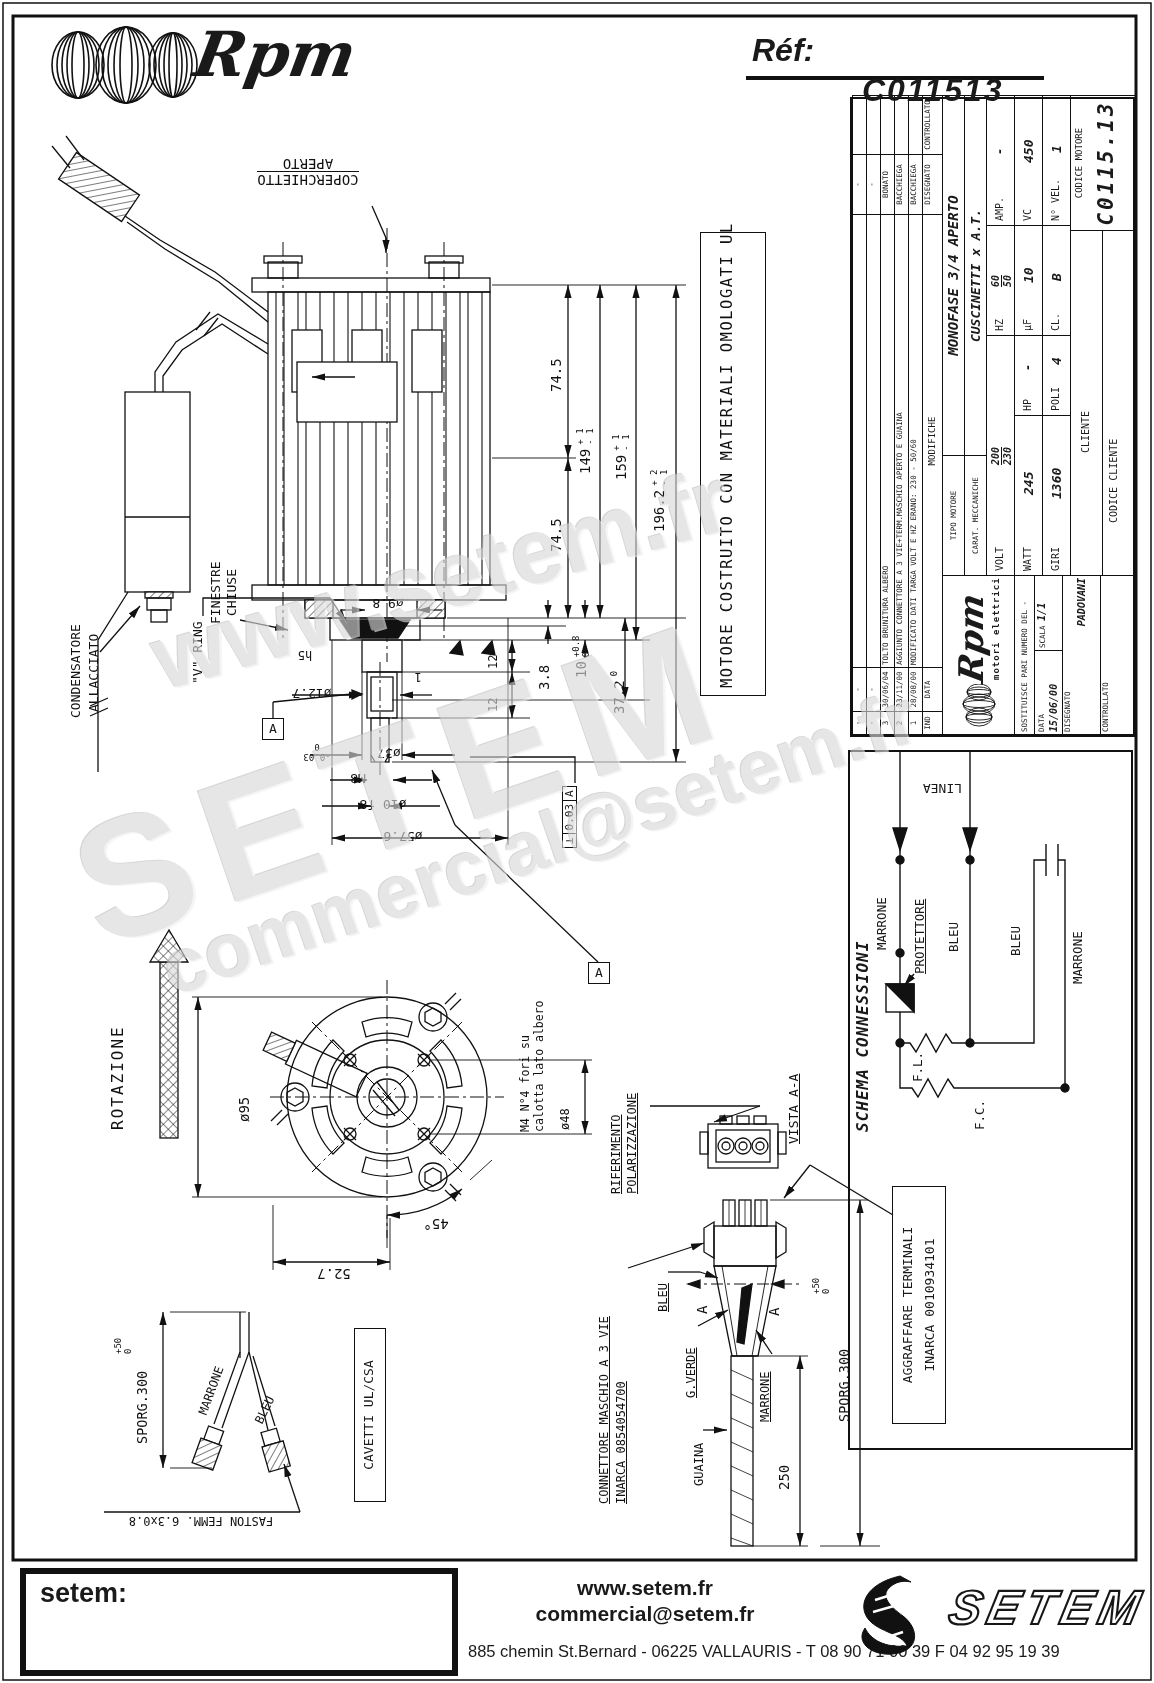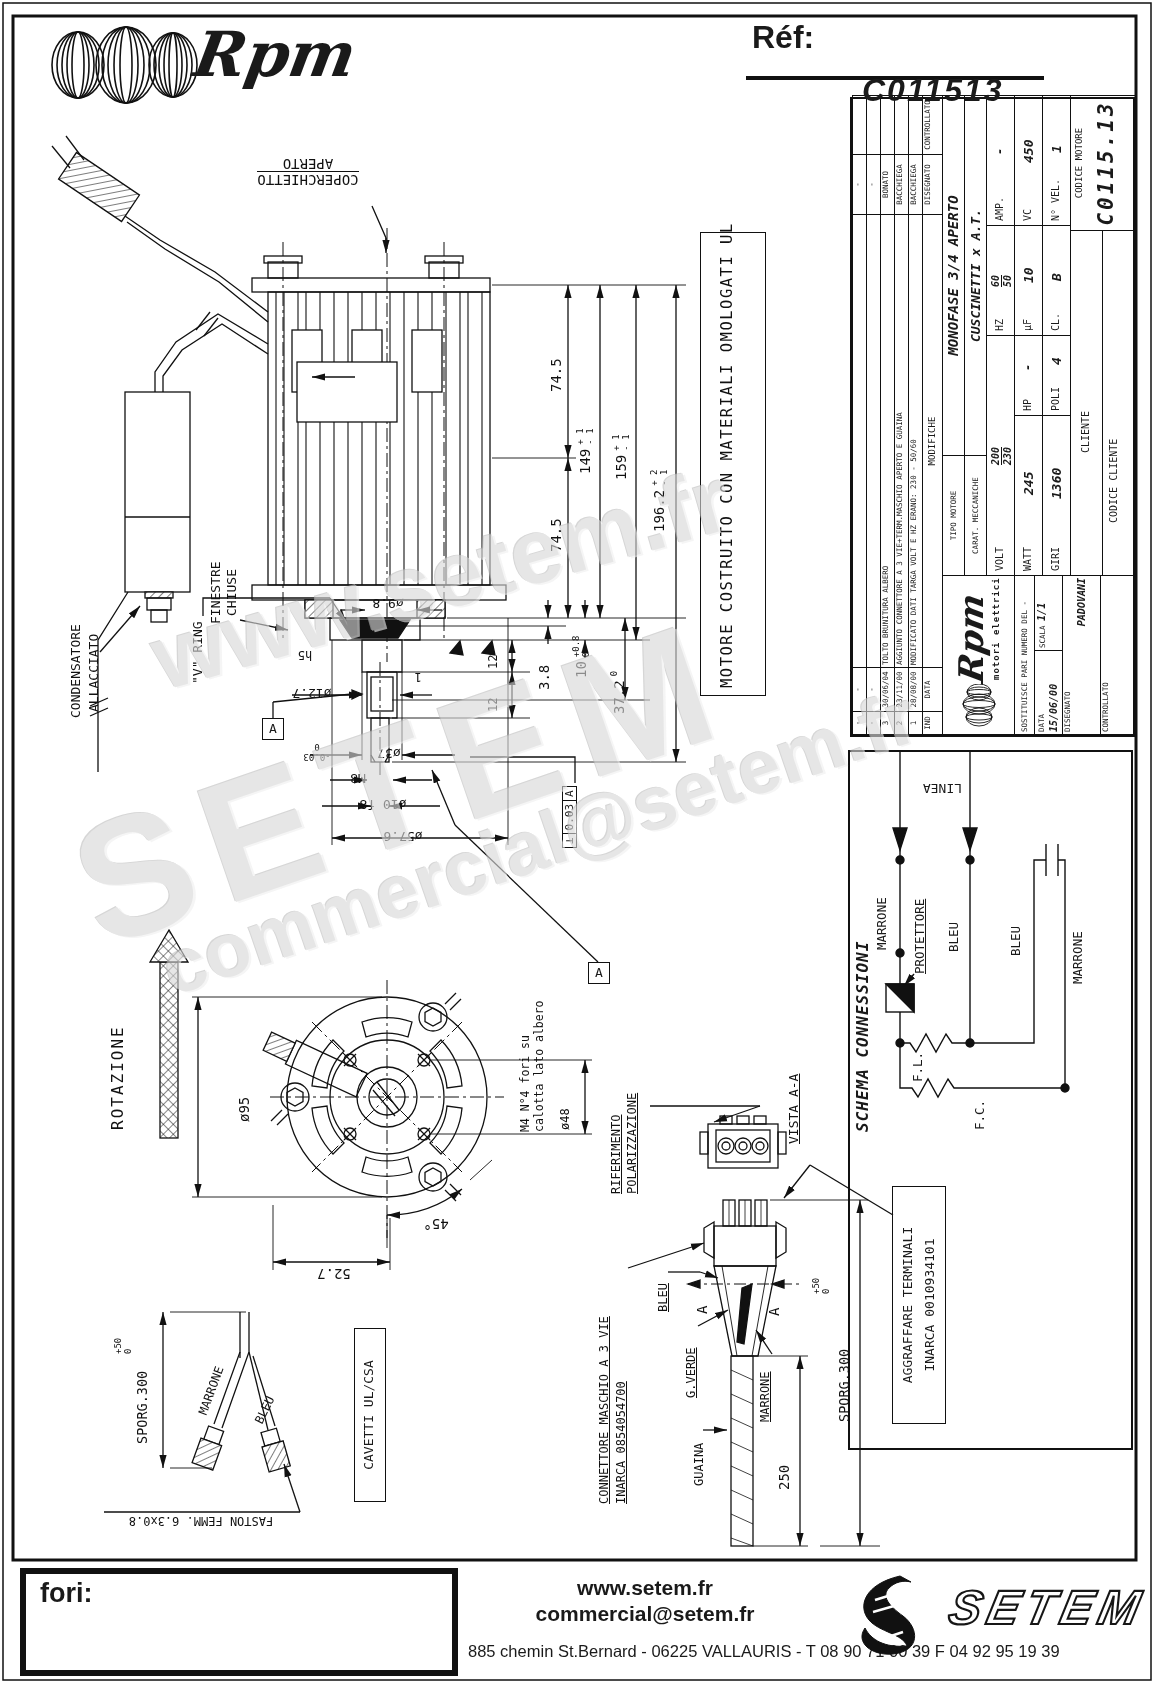--- a/index.html
+++ b/index.html
@@ -375,21 +375,21 @@
       <ellipse cx="88" cy="45" rx="12" ry="38"></ellipse>
       <ellipse cx="88" cy="45" rx="6" ry="38"></ellipse>
     <ellipse cx="135" cy="45" rx="24" ry="32"></ellipse>
       <ellipse cx="135" cy="45" rx="19" ry="32"></ellipse>
       <ellipse cx="135" cy="45" rx="14" ry="32"></ellipse>
       <ellipse cx="135" cy="45" rx="9" ry="32"></ellipse>
       <ellipse cx="135" cy="45" rx="4" ry="32"></ellipse>
   </g>
 </svg>
 <div class="abs z" style="left:195px;top:18px;font-family:'DejaVu Serif',serif;font-style:italic;font-weight:bold;font-size:62px;transform:skewX(-10deg);">Rpm</div>
-<div class="abs z" style="left:752px;top:19px;font-family:'Liberation Sans',sans-serif;font-weight:bold;font-size:32px;">Réf:</div>
+<div class="abs z" style="left:752px;top:32px;font-family:'Liberation Sans',sans-serif;font-style:italic;font-weight:bold;font-size:32px;">Réf:</div>
 <div class="abs z" style="left:862px;top:32px;font-family:'Liberation Sans',sans-serif;font-style:italic;font-weight:bold;font-size:32px;letter-spacing:2px;margin-top:40px;">C011513</div>
 <div class="abs" style="left:746px;top:76px;width:298px;height:4px;background:#111;"></div>
 
 <div class="lbl ud z" style="left:222px;top:156px;width:172px;">
   <span style="border-bottom:1.2px solid #111;">COPERCHIETTO</span><br>
   <span>APERTO</span>
 </div>
 <div class="lbl v z" style="left:68px;top:718px;font-size:13px;">CONDENSATORE</div>
 <div class="lbl v z" style="left:86px;top:712px;font-size:13px;">ALLACCIATO</div>
 <div class="lbl v z" style="left:208px;top:624px;font-size:13px;">FINESTRE</div>
@@ -646,21 +646,21 @@
     <div class="cl" style="font-size:9px;margin-top:3px;">CODICE MOTORE</div>
     <div class="cv" style="font-size:21px;letter-spacing:3px;margin-top:10px;">C0115.13</div>
   </div>
 </div>
 
 <div class="wm" style="left:140px;top:610px;font-size:92px;transform:rotate(-16deg);transform-origin:0 0;">www.setem.fr</div>
 <div class="wm" style="left:50px;top:800px;font-size:170px;letter-spacing:18px;transform:rotate(-19deg);transform-origin:0 0;">SETEM</div>
 <div class="wm" style="left:150px;top:930px;font-size:76px;transform:rotate(-19deg);transform-origin:0 0;">commercial@setem.fr</div>
 
 <div class="abs foot" style="left:20px;top:1568px;width:438px;height:108px;border:6px solid #111;box-sizing:border-box;">
-  <div style="position:absolute;left:14px;top:4px;font-size:27px;font-weight:bold;">fori:</div>
+  <div style="position:absolute;left:14px;top:4px;font-size:27px;font-weight:bold;">setem:</div>
 </div>
 <div class="abs foot" style="left:480px;top:1576px;width:330px;text-align:center;font-size:21px;font-weight:bold;">www.setem.fr</div>
 <div class="abs foot" style="left:480px;top:1602px;width:330px;text-align:center;font-size:21px;font-weight:bold;">commercial@setem.fr</div>
 <div class="abs foot" style="left:468px;top:1642px;width:660px;font-size:16.5px;white-space:nowrap;">885 chemin St.Bernard  -  06225 VALLAURIS  -  T 08 90 71 00 39   F 04 92 95 19 39</div>
 <svg width="110" height="90" style="left:845px;top:1570px;">
   <g fill="#111" stroke="#111">
     <path d="M55,6 C20,14 12,36 24,50 C34,62 58,64 62,76 C40,78 26,70 20,58 C10,72 26,86 48,84 C76,81 74,58 58,46 C44,36 36,26 44,18 C50,12 58,10 66,12 Z"></path>
   </g>
   <g stroke="#fff" stroke-width="2.5" fill="none">
     <line x1="30" y1="30" x2="56" y2="22"></line>

